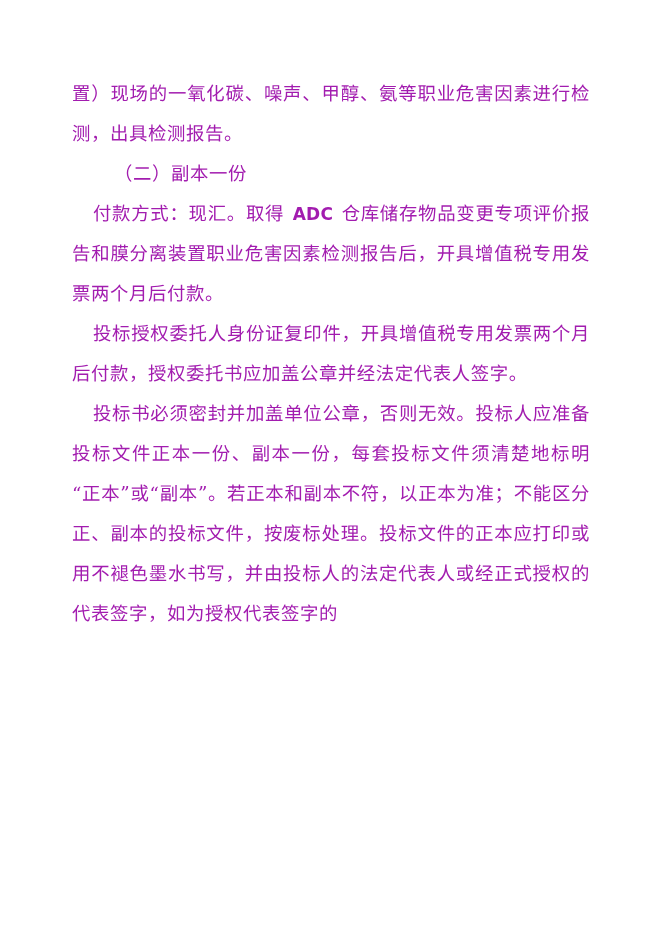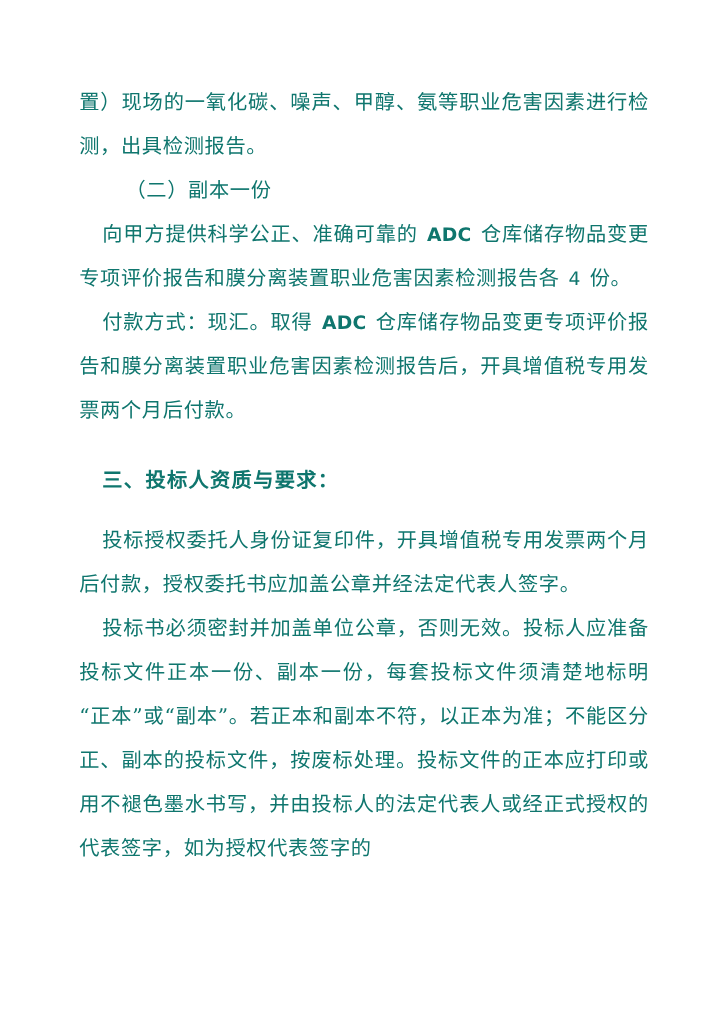--- a/index.html
+++ b/index.html
@@ -26,21 +26,21 @@
     width: 518px;
   }
 
   
   .para {
     font-size: 18.4px;
     line-height: 40px;
     text-align: justify;
     text-justify: inter-ideograph;
     letter-spacing: 0.6px;
-    color: #0f766e;
+    color: #a21caf;
     margin: 0;
     word-break: break-all;
     -webkit-font-smoothing: antialiased;
   }
 
   
   .para.cont {
     text-indent: 0;
   }
 
@@ -87,27 +87,25 @@
 </head>
 <body>
 
 <div id="page">
   <div class="page-body">
 
     <p class="para cont">置）现场的一氧化碳、噪声、甲醇、氨等职业危害因素进行检测，出具检测报告。</p>
 
     <p class="para subhead">（二）副本一份</p>
 
-    <p class="para item">向甲方提供科学公正、准确可靠的 <span class="latin">ADC</span> 仓库储存物品变更专项评价报告和膜分离装置职业危害因素检测报告各 <span class="num">4</span> 份。</p>
 
 
     <p class="para item">付款方式：现汇。取得 <span class="latin">ADC</span> 仓库储存物品变更专项评价报告和膜分离装置职业危害因素检测报告后，开具增值税专用发票两个月后付款。</p>
 
 
-    <p class="para section-heading gap-before gap-after">三、投标人资质与要求：</p>
 
 
 
     <p class="para item">投标授权委托人身份证复印件，开具增值税专用发票两个月后付款，授权委托书应加盖公章并经法定代表人签字。</p>
 
     <p class="para item">投标书必须密封并加盖单位公章，否则无效。投标人应准备投标文件正本一份、副本一份，每套投标文件须清楚地标明“正本”或“副本”。若正本和副本不符，以正本为准；不能区分正、副本的投标文件，按废标处理。投标文件的正本应打印或用不褪色墨水书写，并由投标人的法定代表人或经正式授权的代表签字，如为授权代表签字的</p>
 
   </div>
 </div>
 

